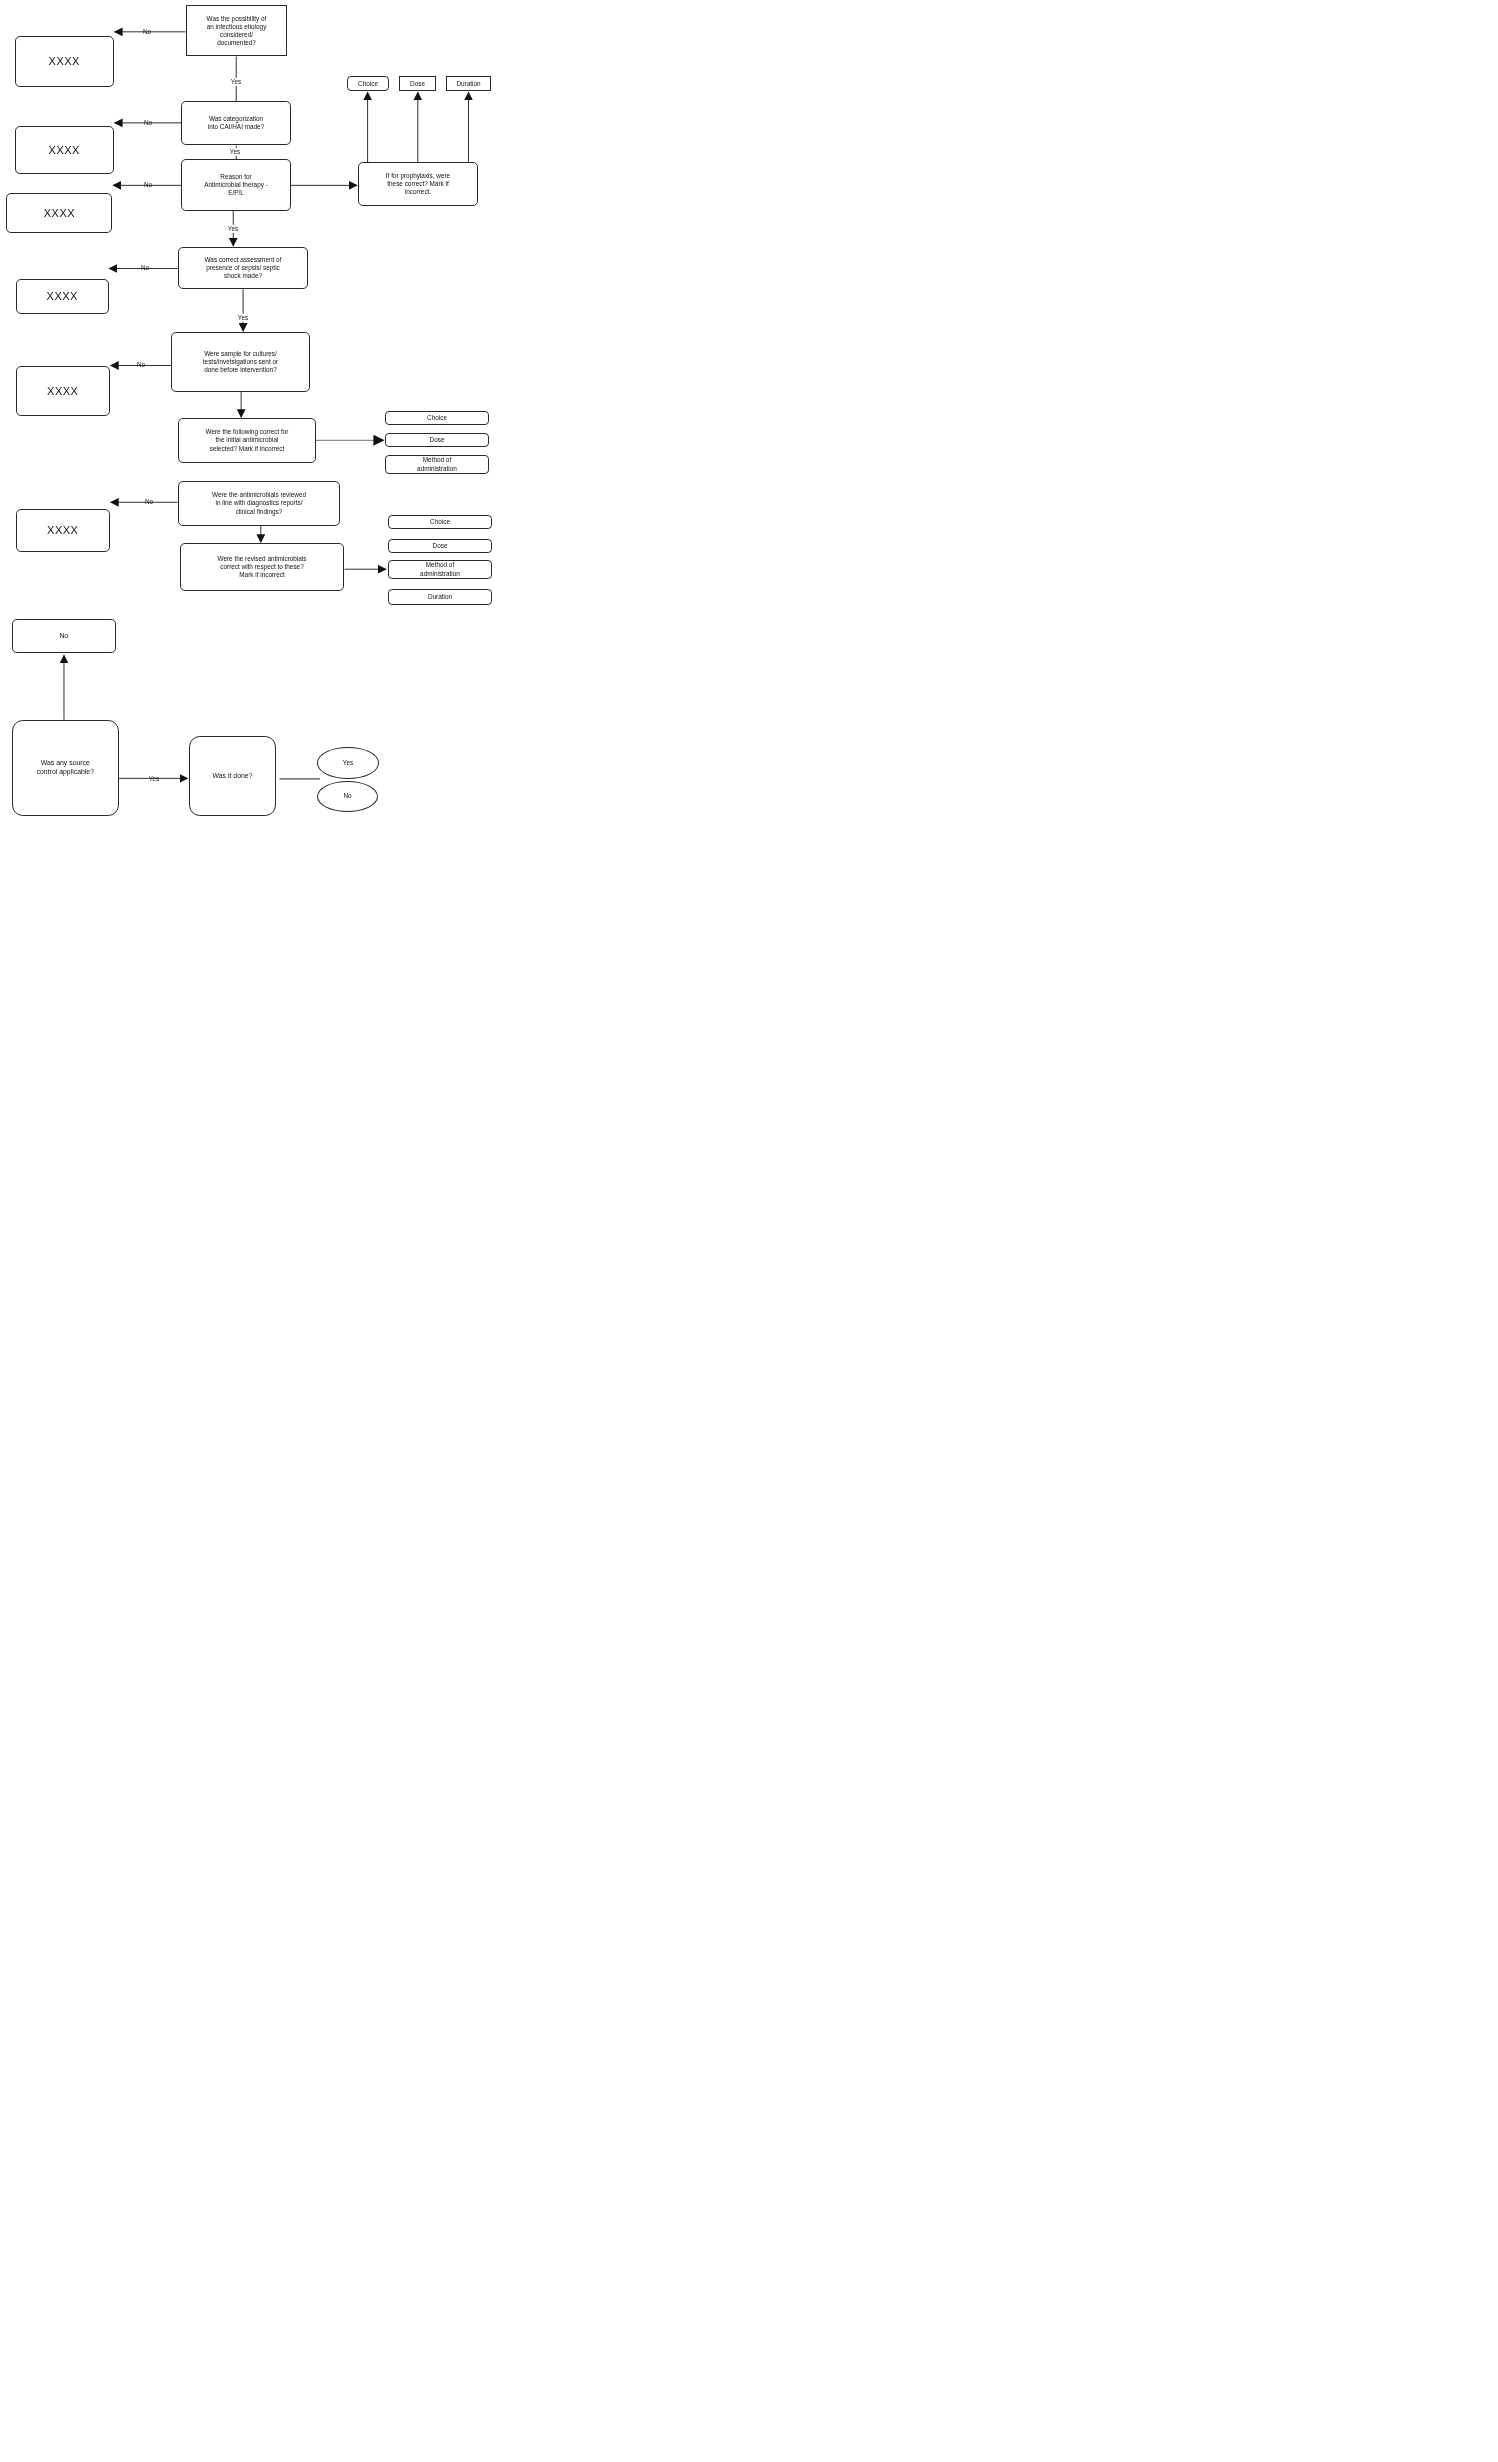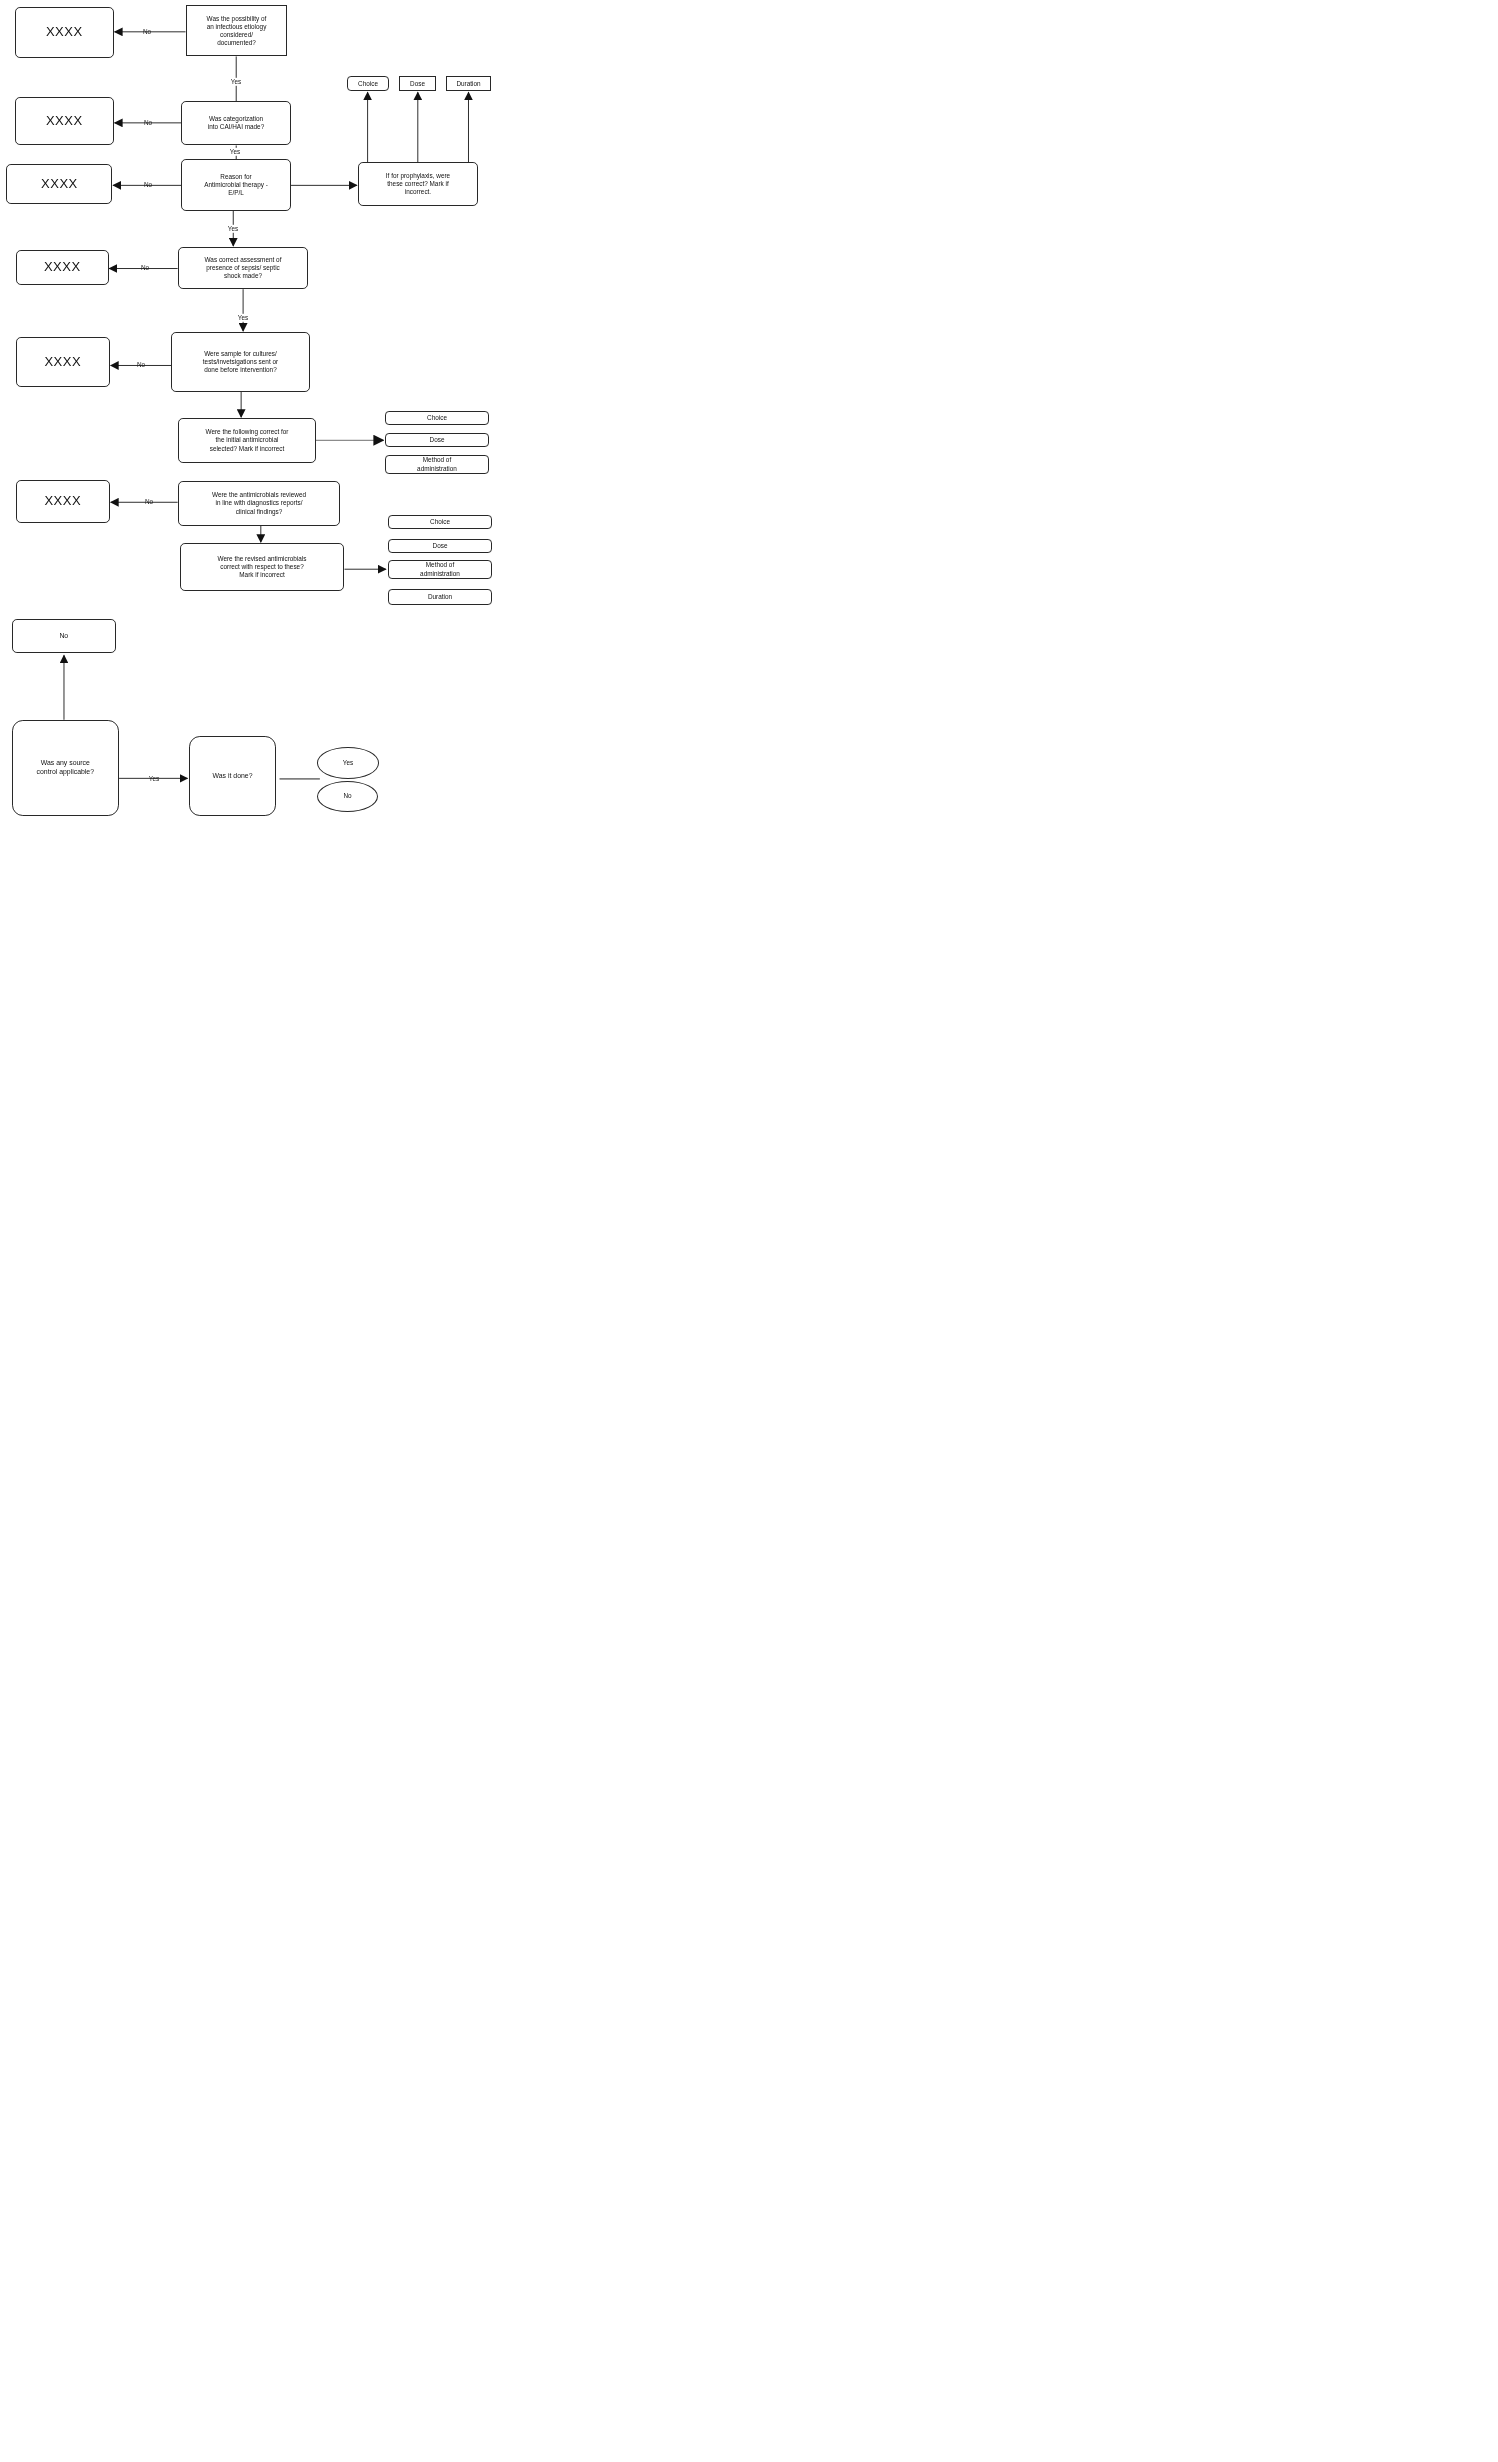--- a/index.html
+++ b/index.html
@@ -11,21 +11,21 @@
   .node{
     position:absolute;box-sizing:border-box;background:#fff;border:1px solid #282828;
     display:flex;align-items:center;justify-content:center;text-align:center;
     white-space:pre-line;font-size:6.4px;line-height:1.28;padding:1px 3px;
   }
   .sharp{border-radius:0;}
   .round{border-radius:4.9px;}
   .round-lg{border-radius:10.8px;}
   .round-sm{border-radius:3.9px;}
   .ellipse{border-radius:50%;}
-  .xxxx{font-size:13px;letter-spacing:0.5px;}
+  .xxxx{font-size:11px;letter-spacing:0.5px;margin-top:29px;}
   .big{font-size:6.9px;}
   .edge-label{
     position:absolute;transform:translate(-50%,-50%);font-size:6.4px;color:#1a1a1a;
     white-space:nowrap;line-height:1;
   }
   .edge-label.bg{background:#ffffff;padding:1px 1px;}
 </style>
 </head>
 <body>
 

